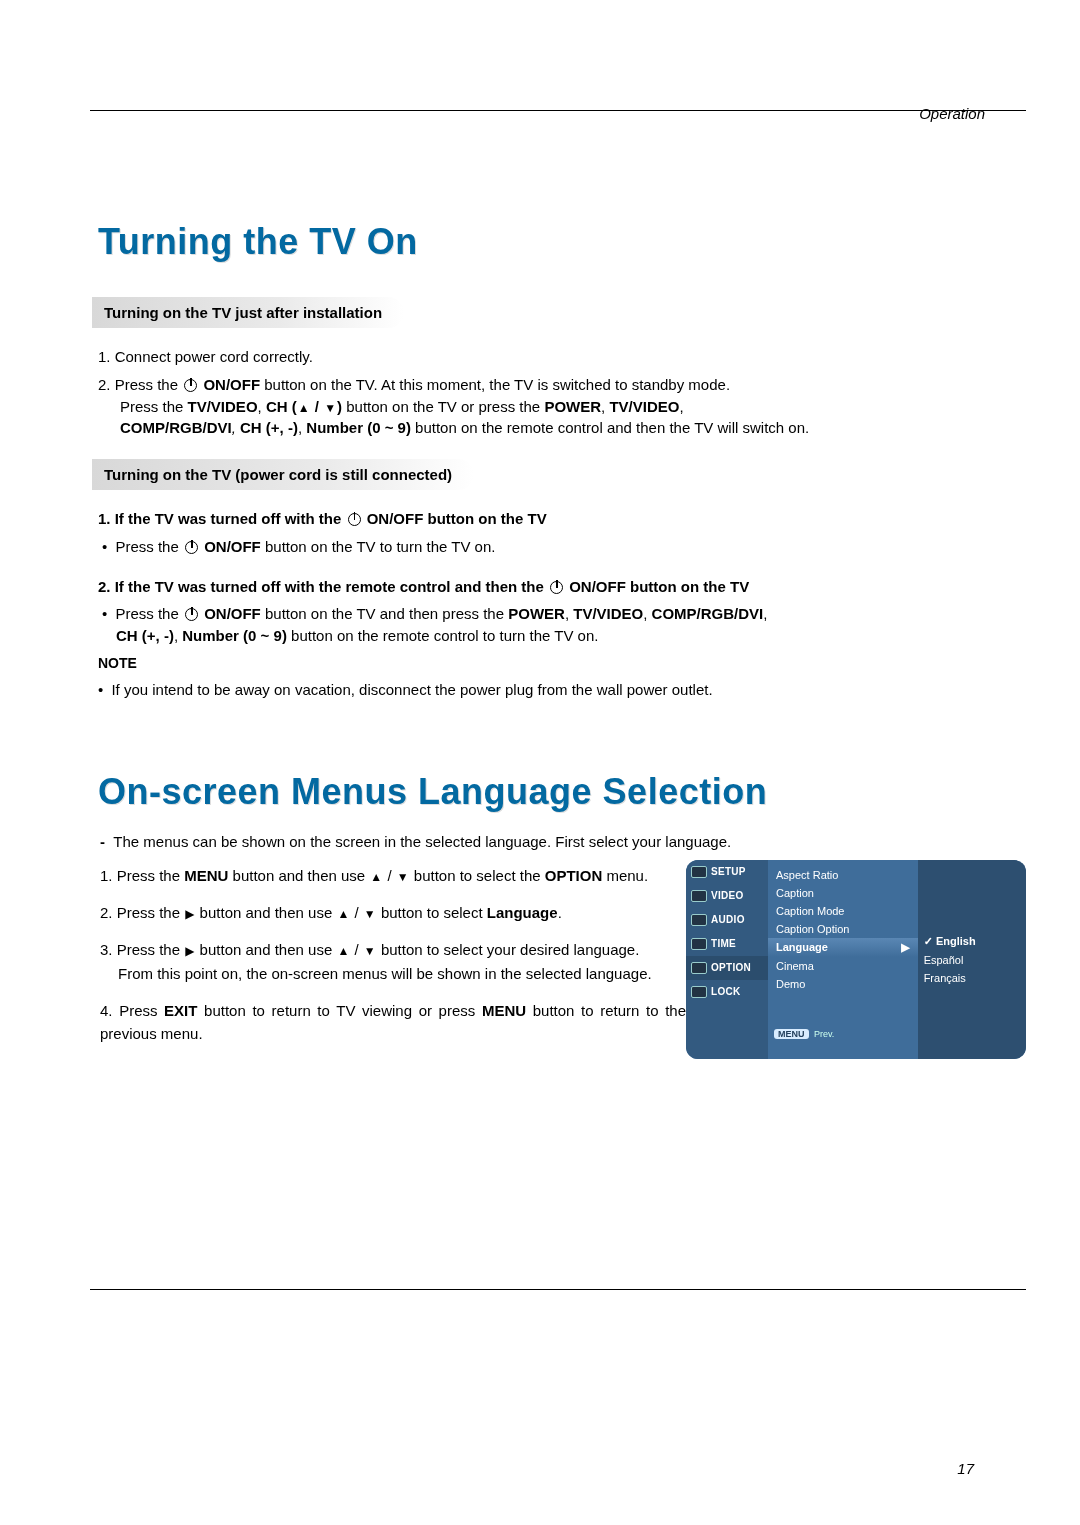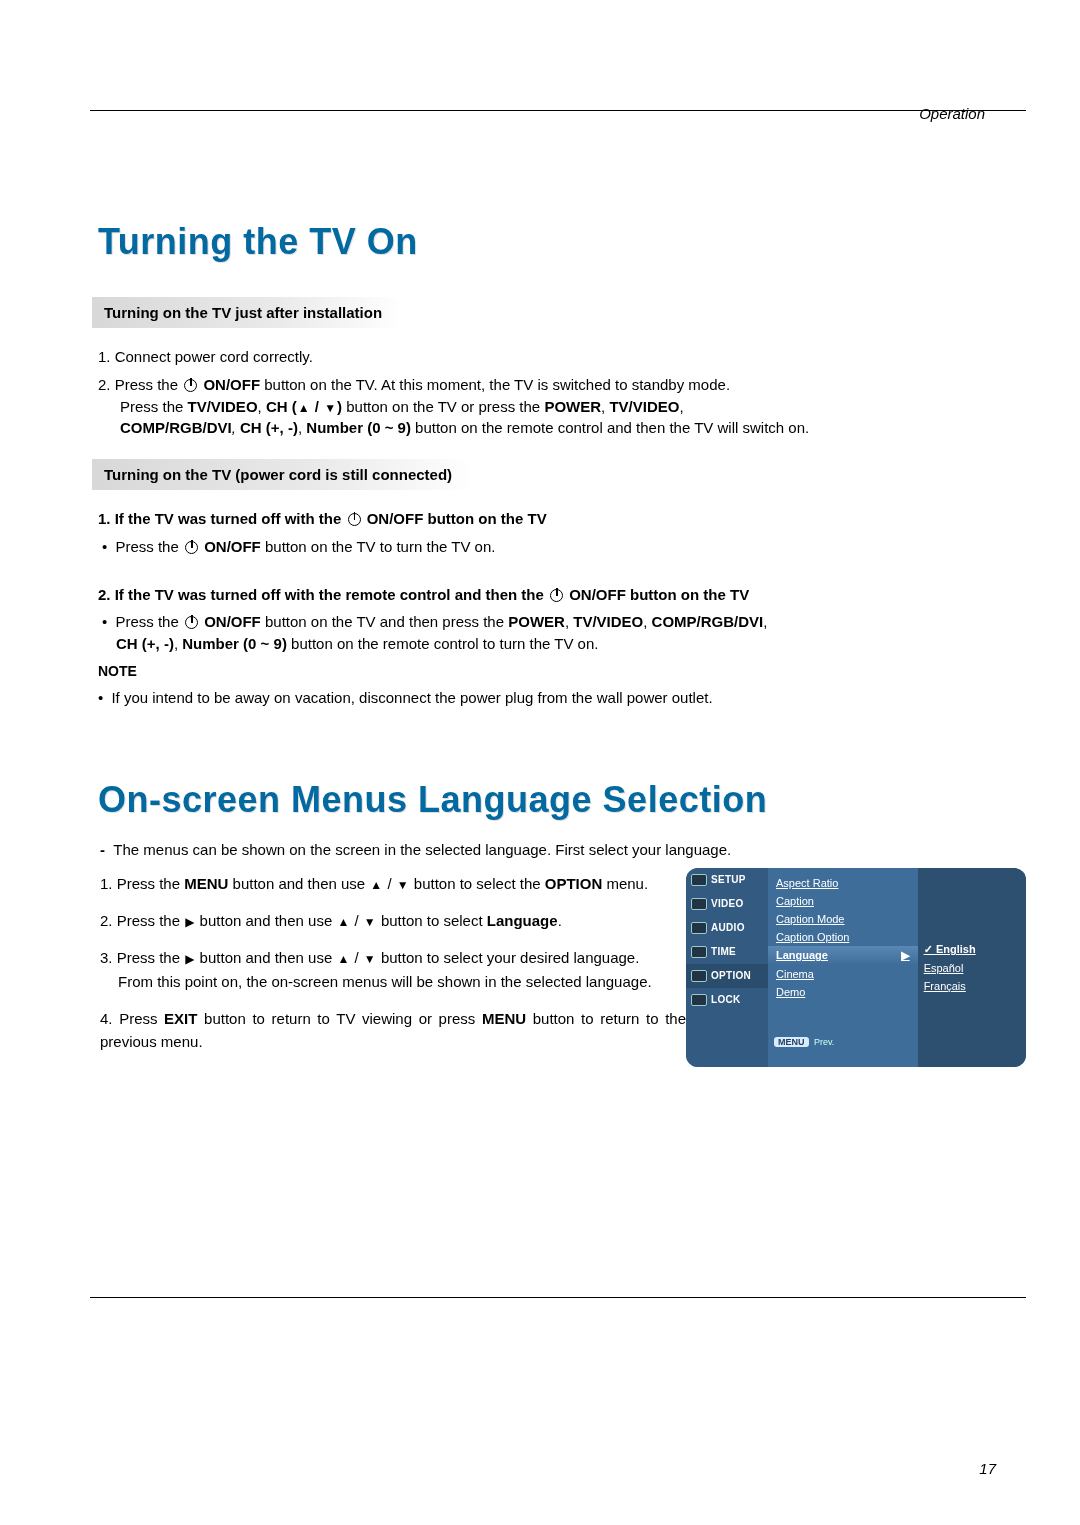--- a/index.html
+++ b/index.html
@@ -117,21 +117,20 @@
     border: 1px solid #9cc;
     border-radius: 2px;
     display: inline-block;
     background: #234;
   }
   .menu-main {
     flex: 1;
     display: flex;
     background: linear-gradient(to right, #3f6d9a 0%, #3f6d9a 58%, #2d4f70 58%, #2d4f70 100%);
     position: relative;
-    text-decoration: underline;
   }
   .menu-opts {
     width: 58%;
     display: flex;
     flex-direction: column;
     padding: 6px 0;
   }
   .menu-opt {
     padding: 3px 8px;
     font-size: 11px;
@@ -173,21 +172,21 @@
     font-size: 9px;
   }
 
   .bottom-rule {
     border-top: 1px solid #000;
     margin-top: 230px;
   }
   .page-num {
     position: absolute;
     bottom: 48px;
-    right: 84px;
+    right: 106px;
     font-style: italic;
     font-size: 15px;
   }
 </style>
 </head>
 <body>
 
 <div class="page">
   <div class="top-rule"></div>
   <div class="category">Operation</div>
@@ -227,21 +226,21 @@
       <span class="pwr-icon"></span>
       <b><span> ON/OFF button on the TV</span></b>
     </p>
     <p class="bullet" style="margin-left:4px">
       <span>Press the </span>
       <span class="pwr-icon"></span>
       <b>ON/OFF</b>
       <span> button on the TV to turn the TV on.</span>
     </p>
 
-    <p style="margin-top:26px">
+    <p style="margin-top:18px">
       <b><span>2. If the TV was turned off  with the remote control and then the </span></b>
       <span class="pwr-icon"></span>
       <b><span> ON/OFF button on the TV</span></b>
     </p>
     <p class="bullet" style="margin-left:4px">
       <span>Press the </span>
       <span class="pwr-icon"></span>
       <b>ON/OFF</b>
       <span> button on the TV and then press the </span>
       <b>POWER</b>, <b>TV/VIDEO</b>, <b>COMP/RGB/DVI</b>,<br>

